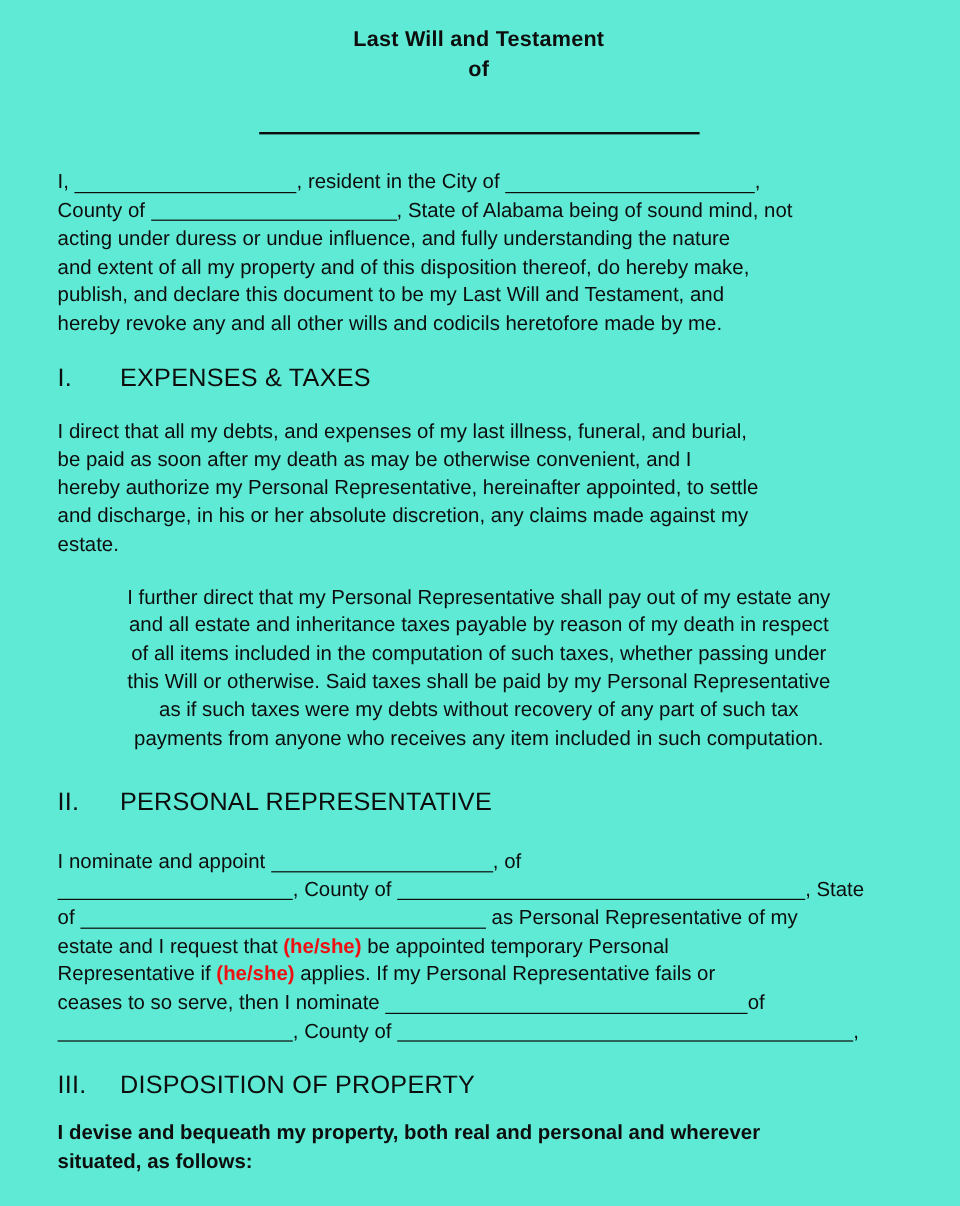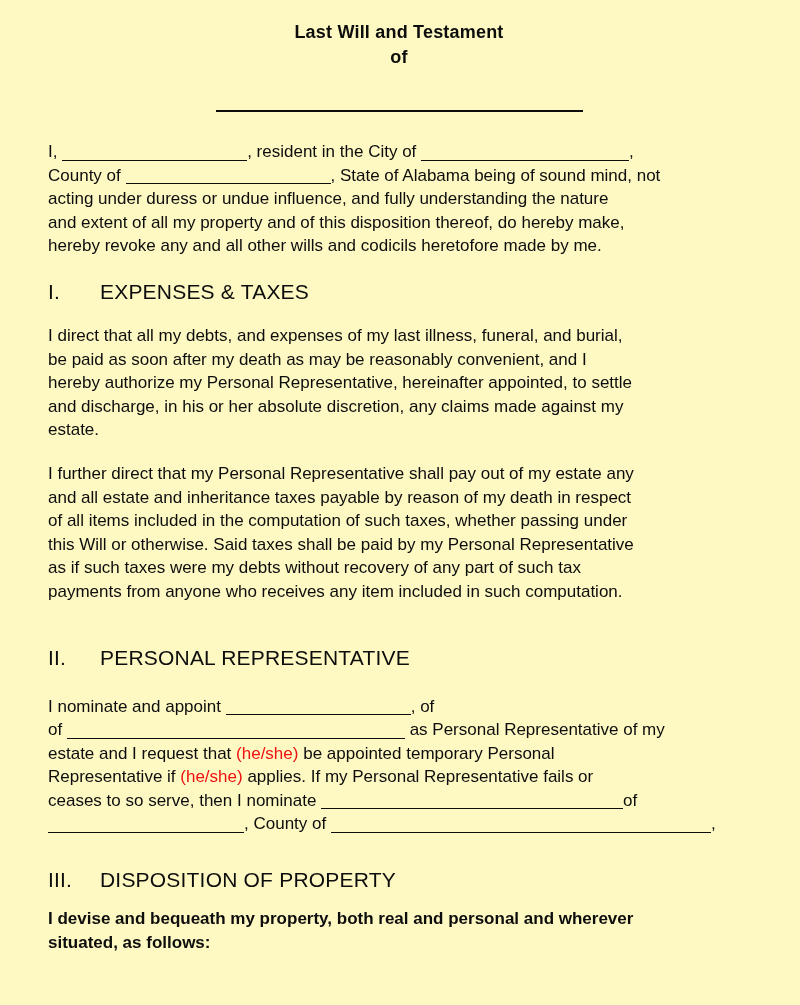--- a/index.html
+++ b/index.html
@@ -1,21 +1,21 @@
 <!DOCTYPE html>
 <html><head>
 <meta charset="utf-8">
 <style>
   html,body{margin:0;padding:0;background:#ffffff;}
   .page{
     position:relative;
     width:800px;height:1005px;
     box-sizing:border-box;
     padding:20px 50px 0 48px;
-    background:#fef9c3;
+    background:#5eead4;
     font-family:"Liberation Sans", sans-serif;
     color:#0d0d0d;
     font-size:17px;
     line-height:23.6px;
     overflow:hidden;
   }
   .title{
     text-align:center;
     font-weight:bold;
     font-size:18px;
@@ -29,74 +29,76 @@
     margin:40px auto 0 auto;
   }
   .para{margin:0;}
   .line{white-space:nowrap;}
   .blank{
     display:inline-block;
     height:14px;
     border-bottom:1.7px solid #0d0d0d;
     vertical-align:-3.5px;
   }
-  .red{font-weight:normal;text-align:center;}
+  .red{font-weight:bold;text-align:center;}
   .heading{
     font-weight:normal;
     font-size:21px;
     line-height:24px;
     letter-spacing:0.2px;
   }
   .hnum{display:inline-block;width:52px;}
   
   .mt-p1{margin-top:28px;}
   .mt-h1{margin-top:22px;}
   .mt-pa{margin-top:20px;}
-  .mt-pb{margin-top:20px;}
-  .mt-h2{margin-top:42px;}
+  .mt-pb{margin-top:20px;text-align:center;}
+  .mt-h2{margin-top:30px;}
   .mt-pc{margin-top:25px;}
-  .mt-h3{margin-top:32px;}
+  .mt-h3{margin-top:22px;}
   .mt-pd{margin-top:15px;font-weight:bold;}
 </style>
 </head>
 <body>
 
 <div class="page">
   <div class="title">
     <div>Last Will and Testament</div>
     <div>of</div>
   </div>
   <div class="name-line"></div>
   <div>
       <div class="para mt-p1">
         <div class="line"><span>I, </span><span class="blank" style="width: 185px;"></span><span>, resident in the City of </span><span class="blank" style="width: 208px;"></span><span>,</span></div>
         <div class="line"><span>County of </span><span class="blank" style="width: 205px;"></span><span>, State of Alabama being of sound mind, not</span></div>
         <div class="line"><span>acting under duress or undue influence, and fully understanding the nature</span></div>
         <div class="line"><span>and extent of all my property and of this disposition thereof, do hereby make,</span></div>
+        <div class="line"><span>publish, and declare this document to be my Last Will and Testament, and</span></div>
         <div class="line"><span>hereby revoke any and all other wills and codicils heretofore made by me.</span></div>
       </div>
       <div class="heading mt-h1"><span class="hnum">I.</span><span>EXPENSES &amp; TAXES</span></div>
       <div class="para mt-pa">
         <div class="line"><span>I direct that all my debts, and expenses of my last illness, funeral, and burial,</span></div>
-        <div class="line"><span>be paid as soon after my death as may be reasonably convenient, and I</span></div>
+        <div class="line"><span>be paid as soon after my death as may be otherwise convenient, and I</span></div>
         <div class="line"><span>hereby authorize my Personal Representative, hereinafter appointed, to settle</span></div>
         <div class="line"><span>and discharge, in his or her absolute discretion, any claims made against my</span></div>
         <div class="line"><span>estate.</span></div>
       </div>
       <div class="para mt-pb">
         <div class="line"><span>I further direct that my Personal Representative shall pay out of my estate any</span></div>
         <div class="line"><span>and all estate and inheritance taxes payable by reason of my death in respect</span></div>
         <div class="line"><span>of all items included in the computation of such taxes, whether passing under</span></div>
         <div class="line"><span>this Will or otherwise. Said taxes shall be paid by my Personal Representative</span></div>
         <div class="line"><span>as if such taxes were my debts without recovery of any part of such tax</span></div>
         <div class="line"><span>payments from anyone who receives any item included in such computation.</span></div>
       </div>
       <div class="heading mt-h2"><span class="hnum">II.</span><span>PERSONAL REPRESENTATIVE</span></div>
       <div class="para mt-pc">
         <div class="line"><span>I nominate and appoint </span><span class="blank" style="width: 185px;"></span><span>, of</span></div>
+        <div class="line"><span class="blank" style="width: 196px;"></span><span>, County of </span><span class="blank" style="width: 340px;"></span><span>, State</span></div>
         <div class="line"><span>of </span><span class="blank" style="width: 338px;"></span><span> as Personal Representative of my</span></div>
         <div class="line"><span>estate and I request that </span><span class="red" style="color: rgb(238, 17, 17);">(he/she)</span><span> be appointed temporary Personal</span></div>
         <div class="line"><span>Representative if </span><span class="red" style="color: rgb(238, 17, 17);">(he/she)</span><span> applies. If my Personal Representative fails or</span></div>
         <div class="line"><span>ceases to so serve, then I nominate </span><span class="blank" style="width: 302px;"></span><span>of</span></div>
         <div class="line"><span class="blank" style="width: 196px;"></span><span>, County of </span><span class="blank" style="width: 380px;"></span><span>,</span></div>
       </div>
       <div class="heading mt-h3"><span class="hnum">III.</span><span>DISPOSITION OF PROPERTY</span></div>
       <div class="para mt-pd">
         <div class="line"><span>I devise and bequeath my property, both real and personal and wherever</span></div>
         <div class="line"><span>situated, as follows:</span></div>

